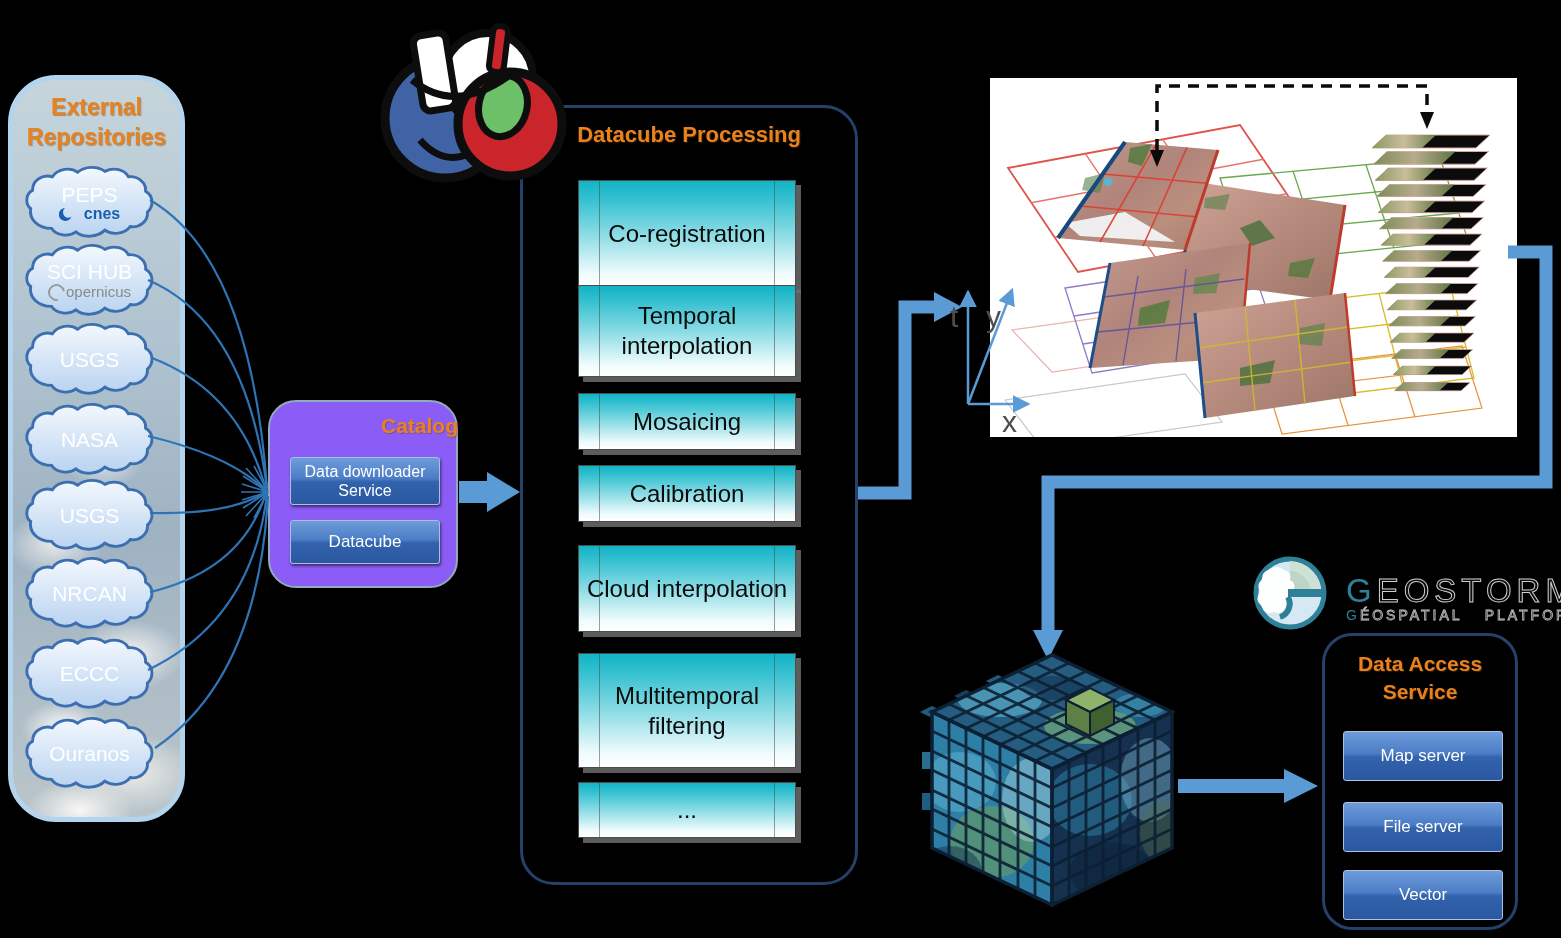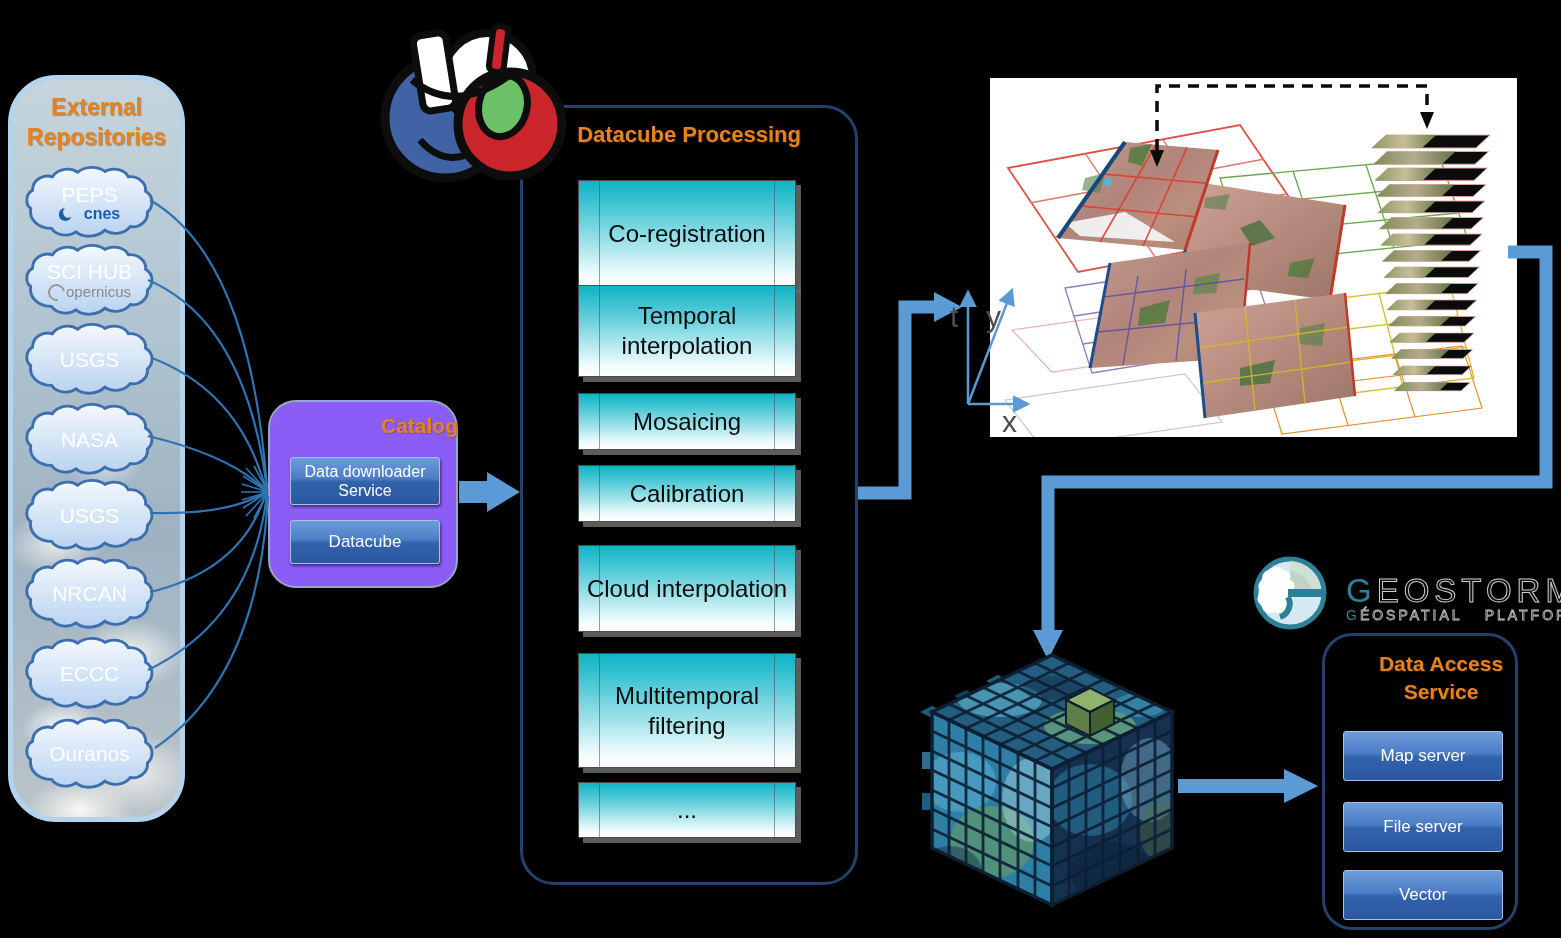--- a/index.html
+++ b/index.html
@@ -50,21 +50,21 @@
     border:1px solid #4d4d4d;box-shadow:5px 5px 0 rgba(108,108,108,.85);
     background:linear-gradient(180deg,#10b4c6 0%,#3cc3d2 20%,#9fe2e9 58%,#f0fcfd 88%,#ffffff 100%);}
   .step::before,.step::after{content:"";position:absolute;top:0;bottom:0;width:1px;background:#4d4d4d;opacity:.55;}
   .step::before{left:20px;} .step::after{right:20px;}
   
   .sat-panel{left:990px;top:78px;}
   .axis-label{color:#4d4d4d;font-size:30px;z-index:6;}
   .das-panel{left:1322px;top:633px;width:196px;height:297px;border:3.5px solid #24416b;
     border-radius:30px;box-sizing:border-box;}
   .das-title{left:1322px;top:650px;width:196px;text-align:center;color:#e8821e;font-weight:bold;
-    font-size:21px;line-height:1.35;text-shadow:1px 1px 1px rgba(110,60,0,.5);margin-left:21px;}
+    font-size:21px;line-height:1.35;text-shadow:1px 1px 1px rgba(110,60,0,.5);}
   .das-panel .btn{width:160px;height:50px;font-size:17px;}
   .overlay{left:0;top:0;z-index:5;pointer-events:none;}
   .layer1{z-index:1;} .layer2{z-index:2;}
 </style>
 </head>
 <body>
 
 <div class="canvas">
 
   <svg width="0" height="0" style="position:absolute">

